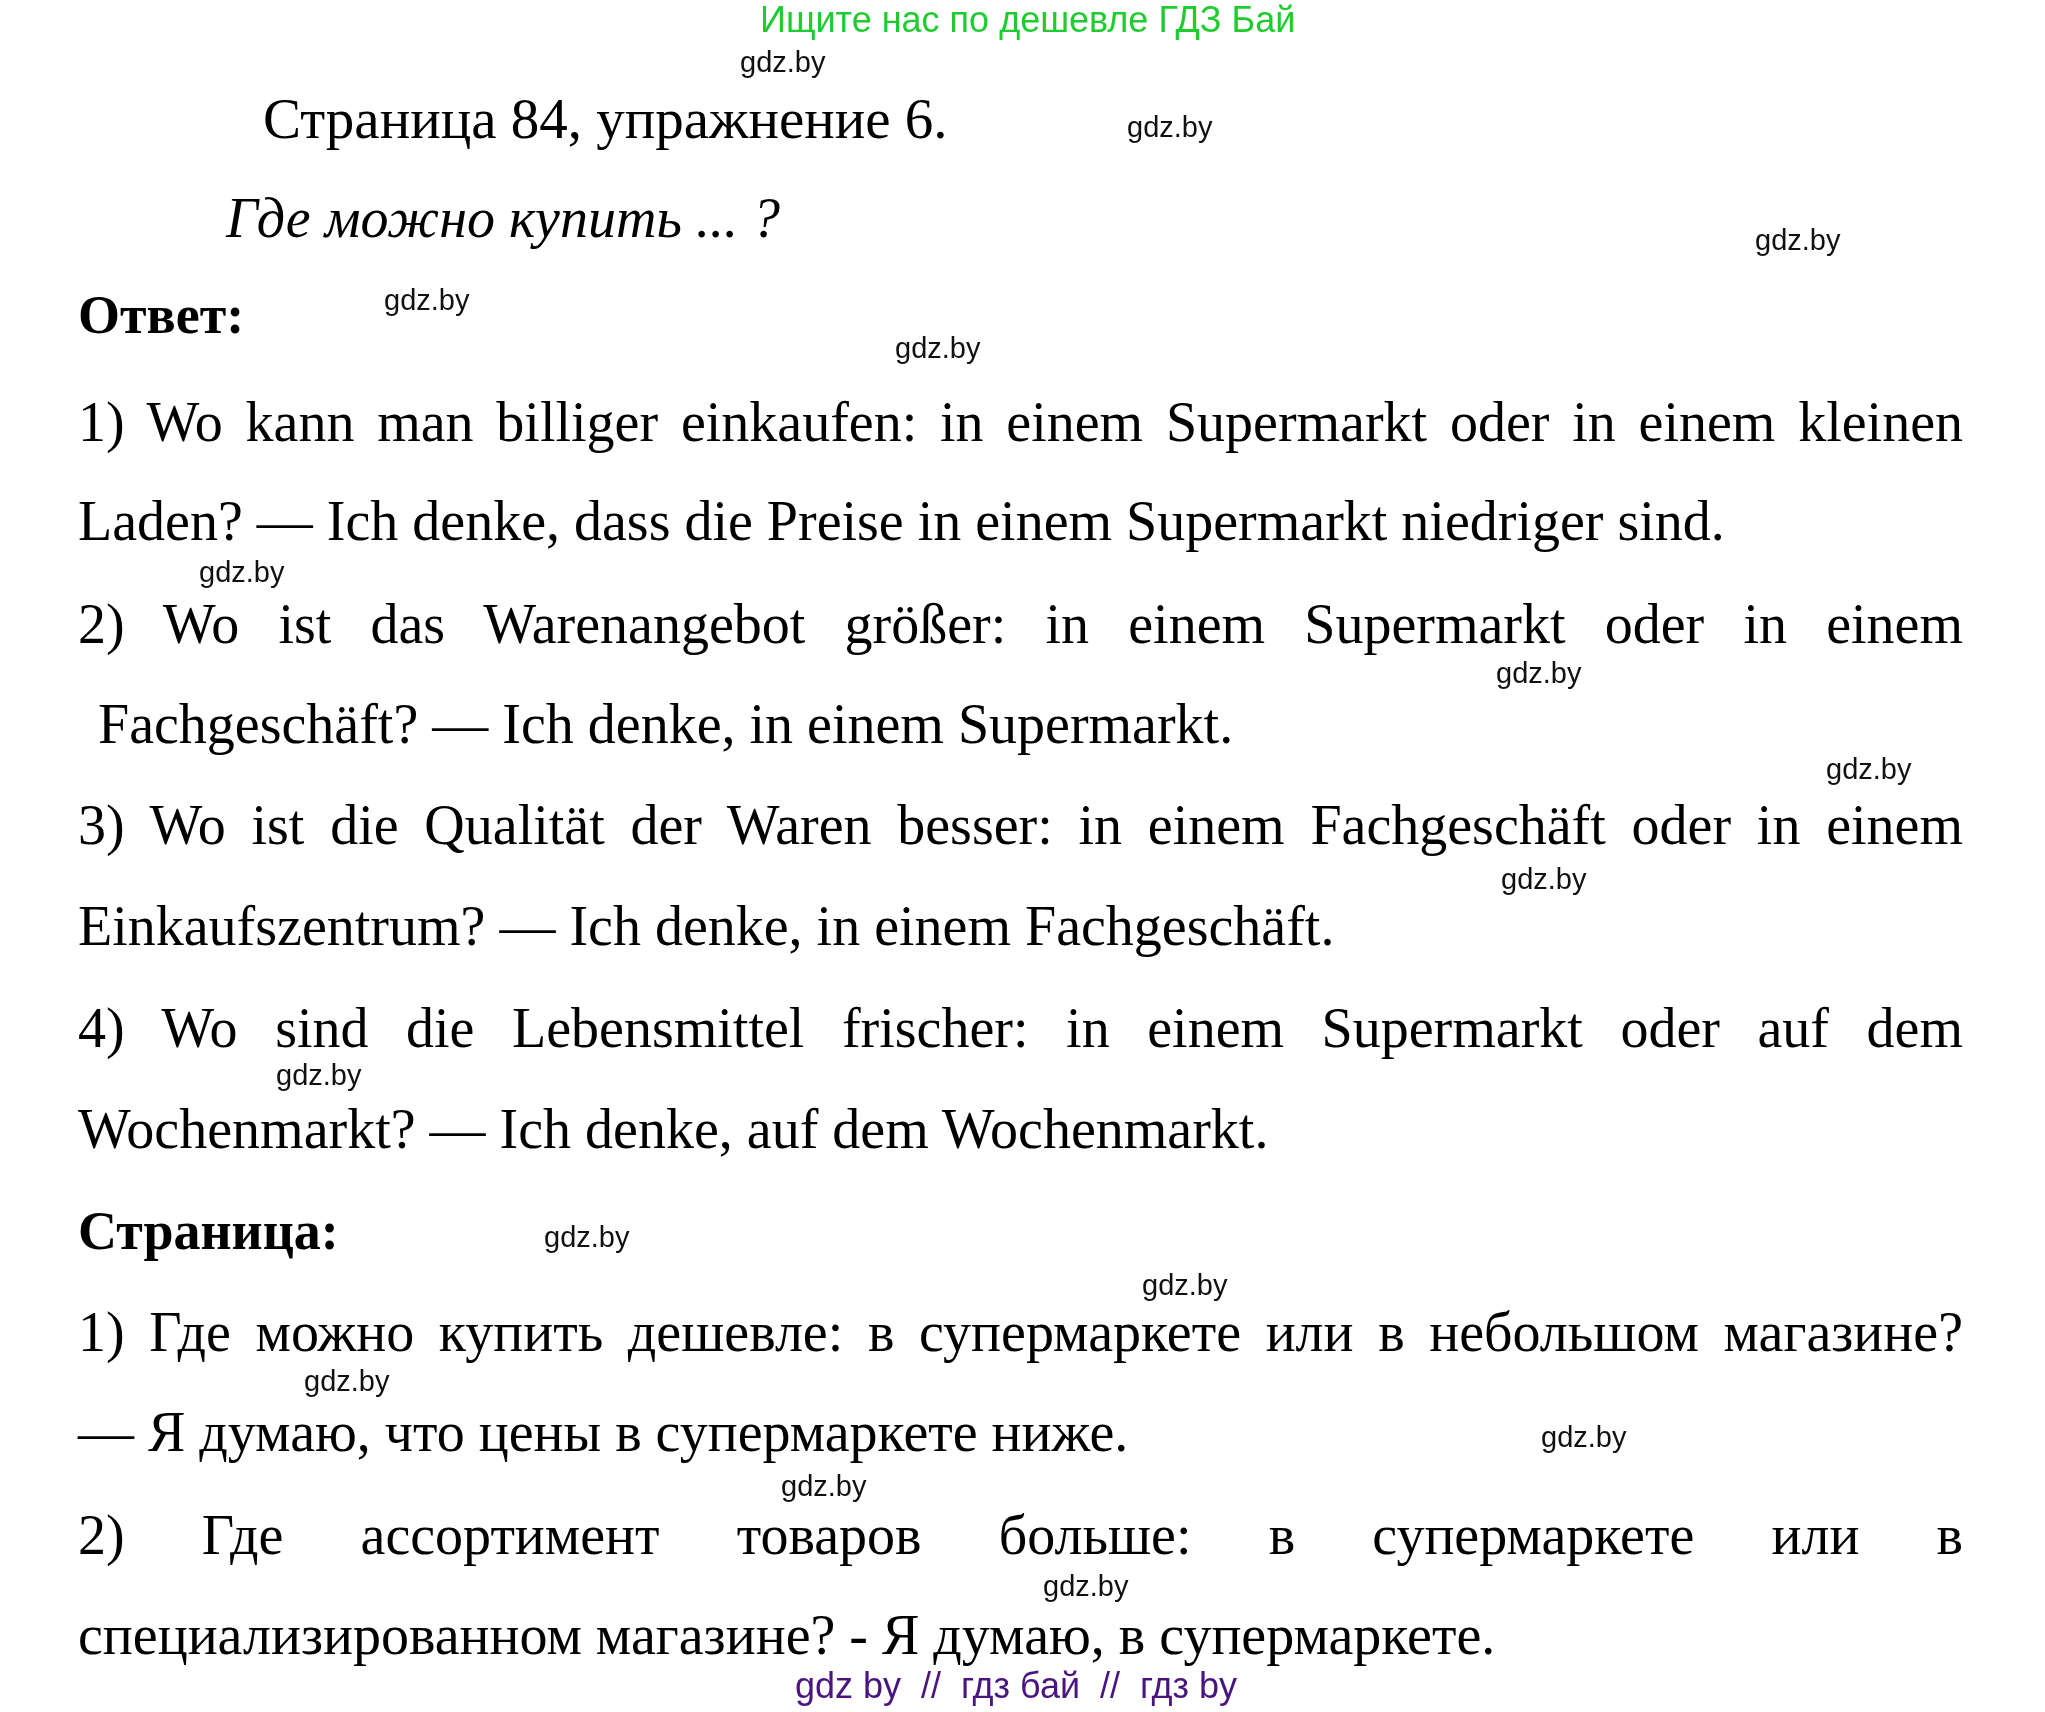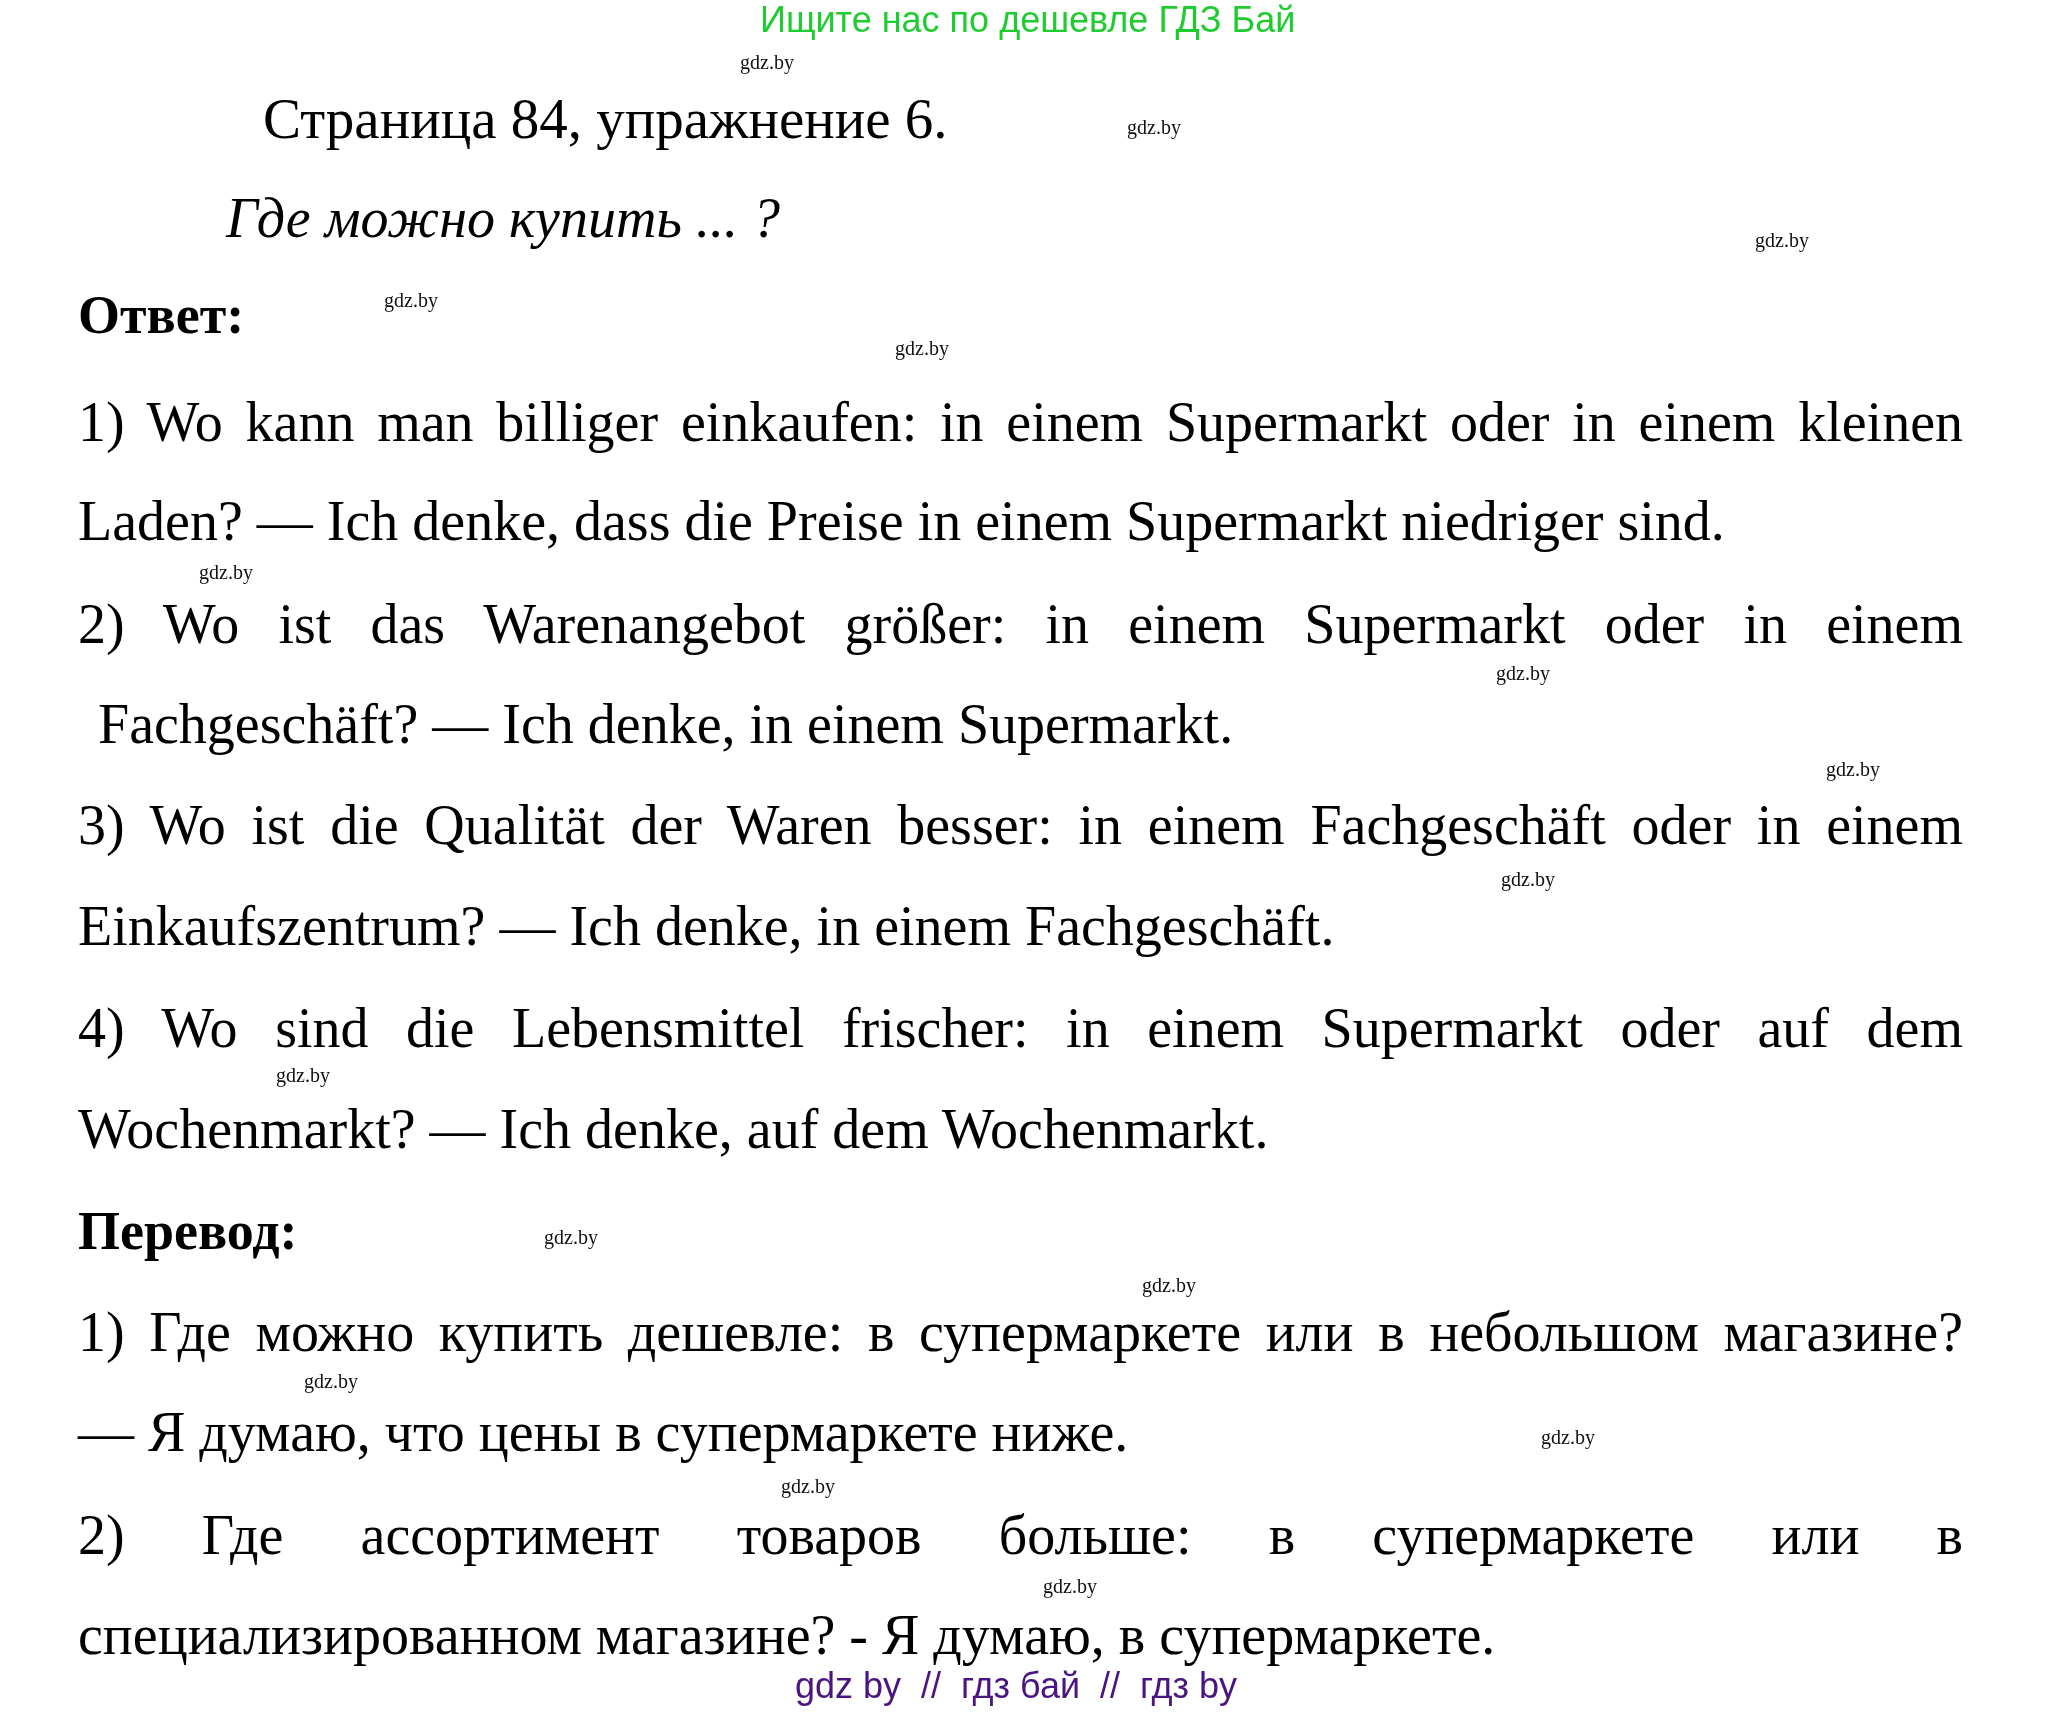--- a/index.html
+++ b/index.html
@@ -5,21 +5,21 @@
   html,body{margin:0;padding:0;background:#ffffff;}
   body{width:2045px;height:1712px;position:relative;overflow:hidden;}
   .abs{position:absolute;white-space:nowrap;}
   .banner{font-family:"Liberation Sans",sans-serif;font-size:36px;color:#1fcc2f;line-height:40px;}
   .serif{font-family:"Liberation Serif",serif;color:#000;}
   .title{font-size:57px;text-decoration-thickness:3px;text-underline-offset:8px;margin-left:32px;}
   .subtitle{font-size:56px;font-style:italic;}
   .heading{font-size:54px;font-weight:bold;}
   .line{font-size:56px;line-height:60px;width:1885px;}
   .just{text-align:justify;text-align-last:justify;}
-  .wm{font-family:Liberation Serif, serif;font-size:20px;color:#111;line-height:32px;}
+  .wm{font-family:Liberation Sans, sans-serif;font-size:29px;color:#111;line-height:32px;}
   .footer{font-family:"Liberation Sans",sans-serif;font-size:36px;color:#4a1580;line-height:44px;}
 </style>
 </head>
 <body>
 
 <div class="abs banner" style="left:760px;top:0px;">Ищите нас по дешевле ГДЗ Бай</div>
 
 <div class="abs serif title" style="left:231px;top:86px;">Страница 84, упражнение 6.</div>
 
 <div class="abs serif subtitle" style="left:226px;top:186px;font-style:italic;">Где можно купить ... ?</div>
@@ -28,21 +28,21 @@
 
 <div class="abs serif line just" style="left:78px;top:392px;">1) Wo kann man billiger einkaufen: in einem Supermarkt oder in einem kleinen</div>
 <div class="abs serif line" style="left:78px;top:491px;">Laden? — Ich denke, dass die Preise in einem Supermarkt niedriger sind.</div>
 <div class="abs serif line just" style="left:78px;top:594px;">2) Wo ist das Warenangebot größer: in einem Supermarkt oder in einem</div>
 <div class="abs serif line" style="left:78px;top:694px;margin-left:20px;">Fachgeschäft? — Ich denke, in einem Supermarkt.</div>
 <div class="abs serif line just" style="left:78px;top:795px;">3) Wo ist die Qualität der Waren besser: in einem Fachgeschäft oder in einem</div>
 <div class="abs serif line" style="left:78px;top:896px;">Einkaufszentrum? — Ich denke, in einem Fachgeschäft.</div>
 <div class="abs serif line just" style="left:78px;top:998px;">4) Wo sind die Lebensmittel frischer: in einem Supermarkt oder auf dem</div>
 <div class="abs serif line" style="left:78px;top:1099px;">Wochenmarkt? — Ich denke, auf dem Wochenmarkt.</div>
 
-<div class="abs serif heading" style="left:78px;top:1200px;">Перевод:</div>
+<div class="abs serif heading" style="left:78px;top:1200px;">Страница:</div>
 
 <div class="abs serif line just" style="left:78px;top:1302px;">1) Где можно купить дешевле: в супермаркете или в небольшом магазине?</div>
 <div class="abs serif line" style="left:78px;top:1402px;">— Я думаю, что цены в супермаркете ниже.</div>
 <div class="abs serif line just" style="left:78px;top:1505px;">2) Где ассортимент товаров больше: в супермаркете или в</div>
 <div class="abs serif line" style="left:78px;top:1605px;">специализированном магазине? - Я думаю, в супермаркете.</div>
 
 <div class="abs wm" style="left:740px;top:46px;">gdz.by</div>
 <div class="abs wm" style="left:1127px;top:111px;">gdz.by</div>
 <div class="abs wm" style="left:1755px;top:224px;">gdz.by</div>
 <div class="abs wm" style="left:384px;top:284px;">gdz.by</div>

